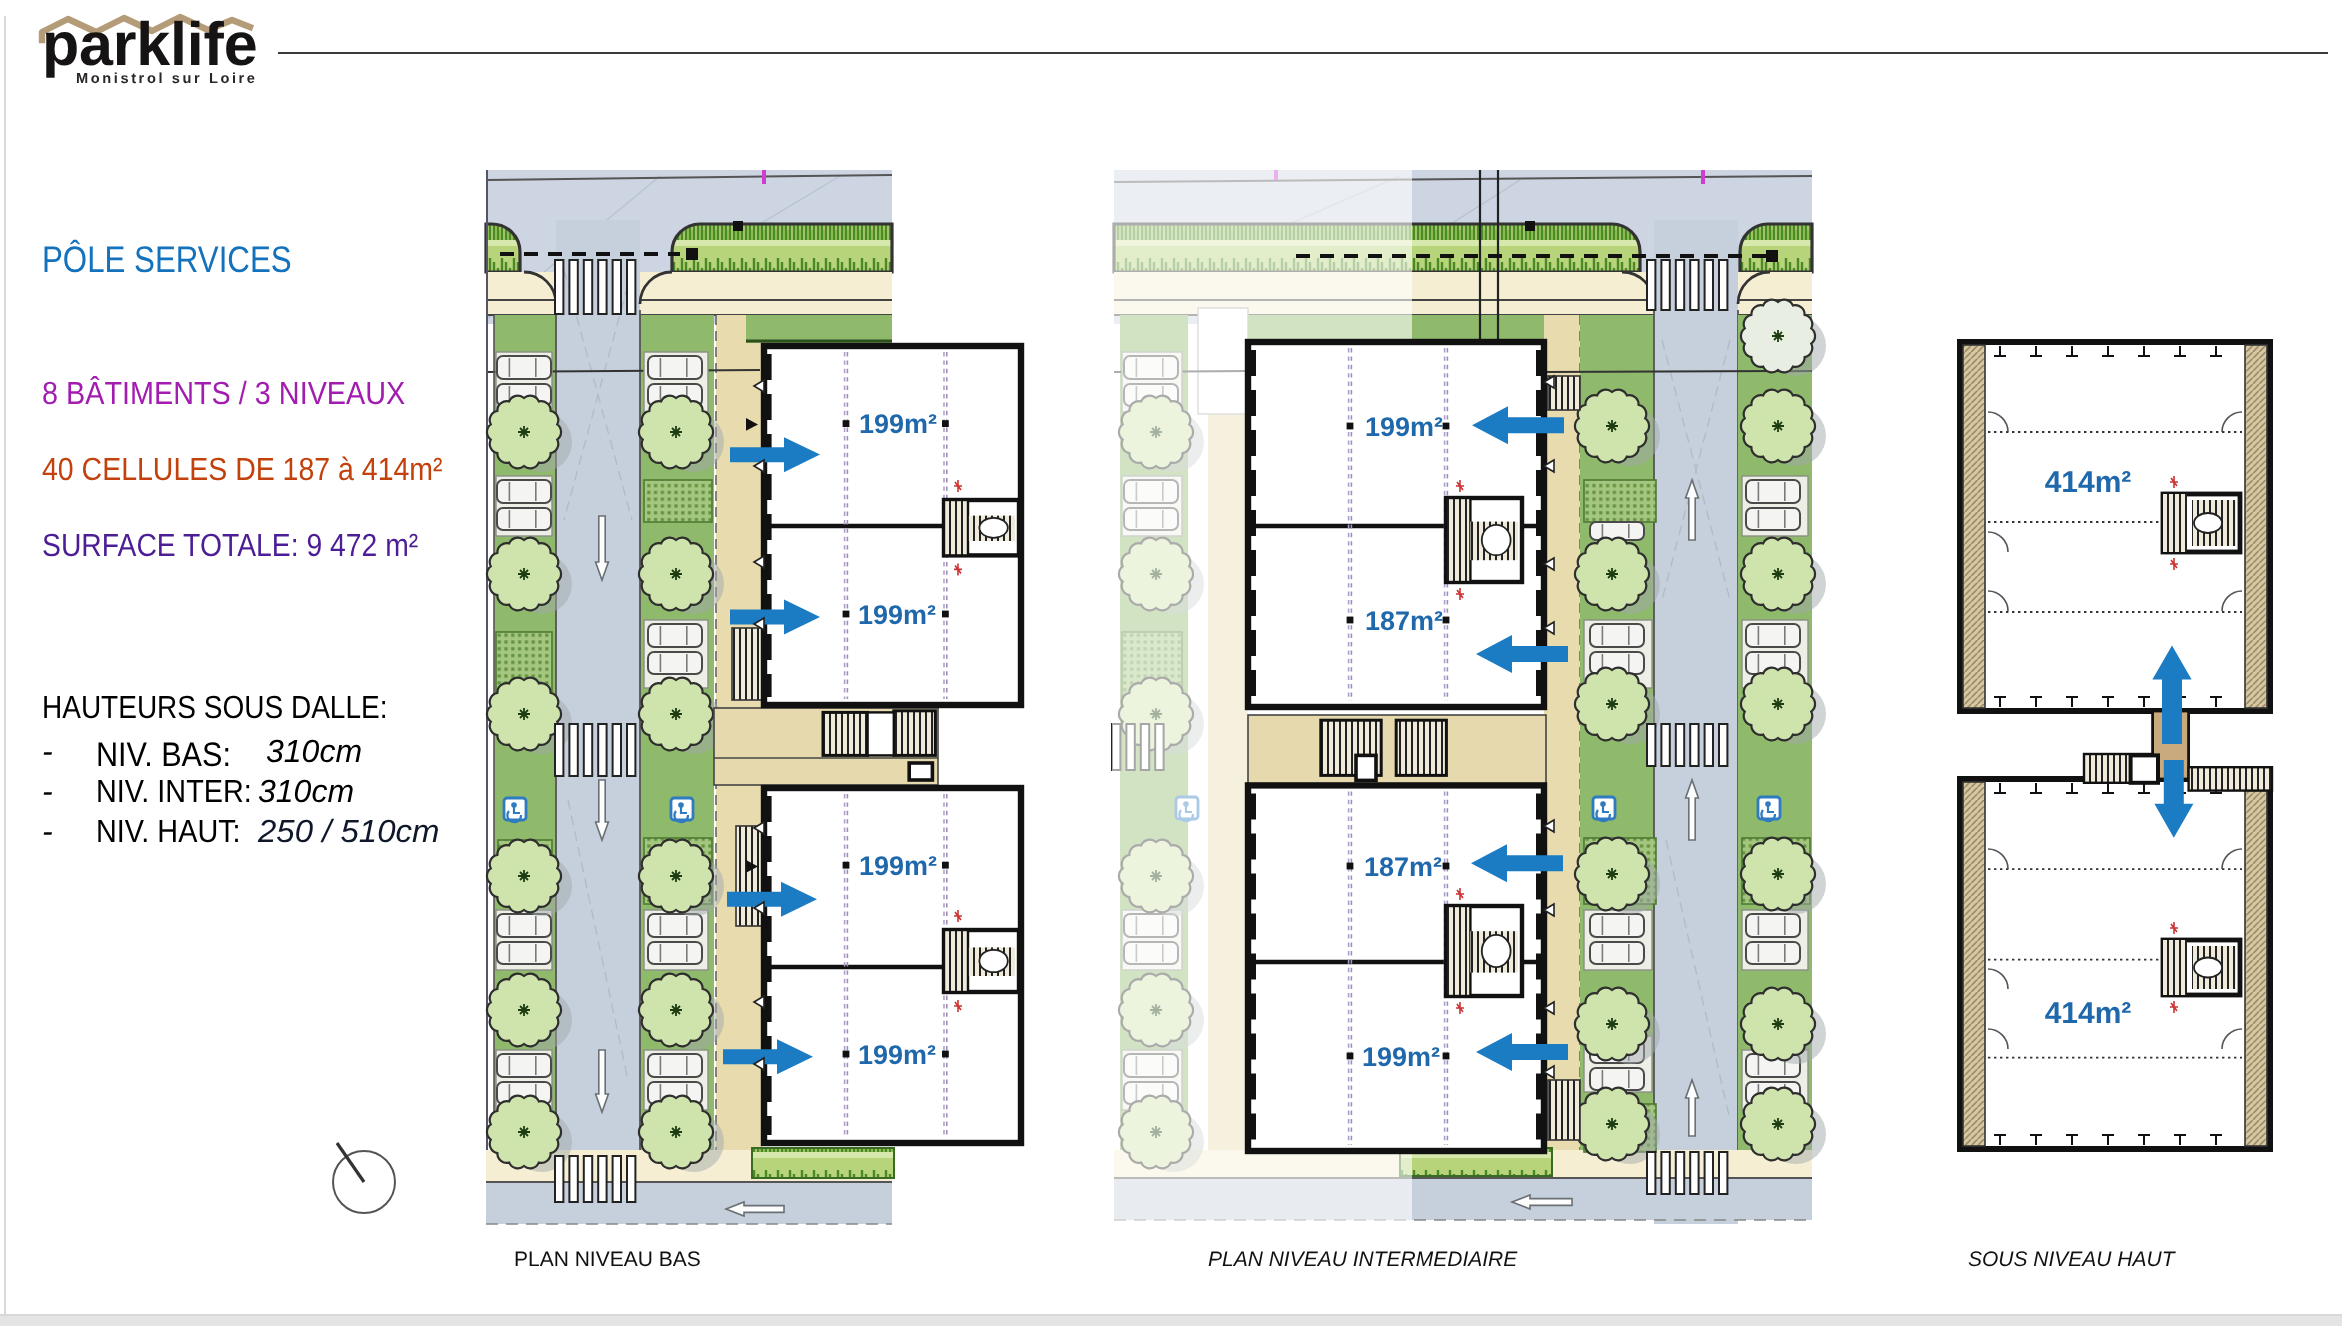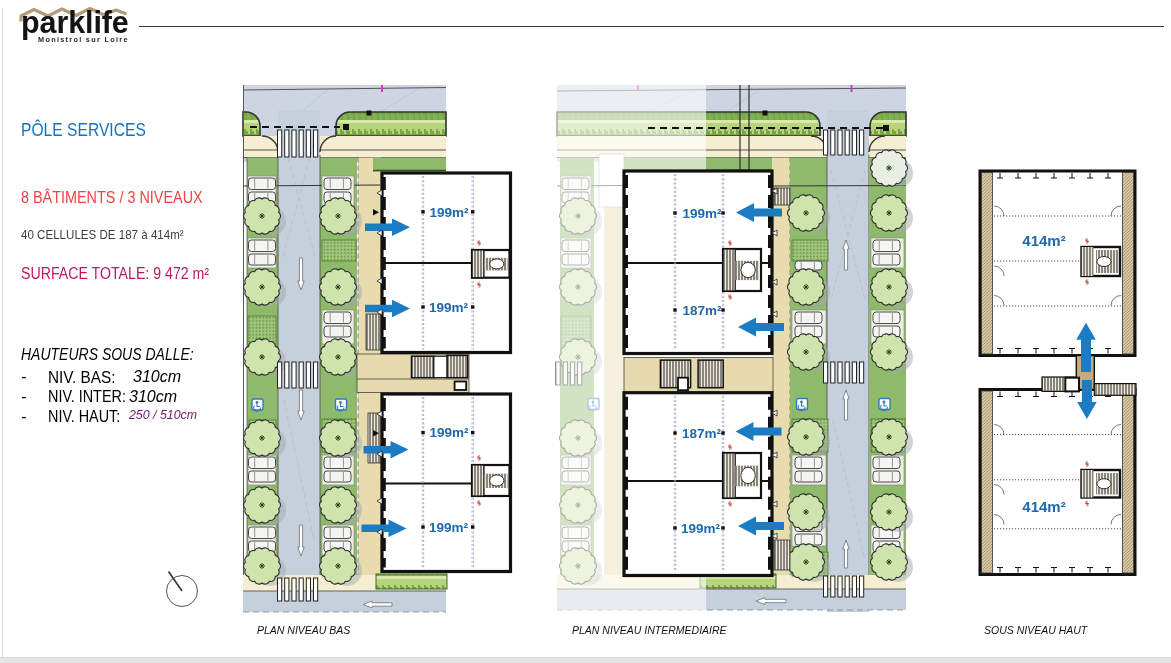--- a/index.html
+++ b/index.html
@@ -678,31 +678,31 @@
 </svg></div>
 
 <svg class="abs" style="left:16px;top:4px" width="130" height="44" viewBox="0 0 130 44">
 <path d="M5,16 L5,12 L18,5.5 L32,12 L46,5 L60,11.5 L74,4.5 L88,11 L100,6 L109,9.5" fill="none" stroke="#b49c79" stroke-width="3.2" stroke-linejoin="round" stroke-linecap="square"></path>
 <text x="5" y="28.5" font-family="Liberation Sans,sans-serif" font-weight="bold" font-size="30.5" letter-spacing="-0.1" fill="#151313">parklife</text>
 <text x="22" y="37.5" font-family="Liberation Sans,sans-serif" font-weight="bold" font-size="7.3" letter-spacing="1.3" fill="#2b2626">Monistrol sur Loire</text>
 </svg>
 <div class="abs" style="left:139px;top:25.5px;width:1025px;height:1.2px;background:#3a3a3a"></div>
 
 <div class="abs" style="left:21px;top:119px;font-size:18.5px;font-weight:normal;color:#1472bd"><span class="sx" style="transform:scaleX(0.845)">PÔLE SERVICES</span></div>
-<div class="abs" style="left:21px;top:188.5px;font-size:16px;color:#ef4444"><span class="sx" style="transform:scaleX(0.90)">8 BÂTIMENTS / 3 NIVEAUX</span></div>
-<div class="abs" style="left:21px;top:226.5px;font-size:13px;color:#404040"><span class="sx" style="transform:scaleX(0.89)">40 CELLULES DE 187 à 414m²</span></div>
-<div class="abs" style="left:21px;top:264.5px;font-size:16px;color:#be185d"><span class="sx" style="transform:scaleX(0.885)">SURFACE TOTALE: 9 472 m²</span></div>
-<div class="abs" style="left:21px;top:346px;font-size:16px;font-style:italic;color:#000"><span class="sx" style="transform:scaleX(0.875)">HAUTEURS SOUS DALLE:</span></div>
+<div class="abs" style="left:21px;top:188.5px;font-size:16px;color:#a21caf"><span class="sx" style="transform:scaleX(0.90)">8 BÂTIMENTS / 3 NIVEAUX</span></div>
+<div class="abs" style="left:21px;top:226.5px;font-size:16px;color:#c2410c"><span class="sx" style="transform:scaleX(0.89)">40 CELLULES DE 187 à 414m²</span></div>
+<div class="abs" style="left:21px;top:264.5px;font-size:16px;color:#4c1d95"><span class="sx" style="transform:scaleX(0.885)">SURFACE TOTALE: 9 472 m²</span></div>
+<div class="abs" style="left:21px;top:346px;font-size:16px;color:#000"><span class="sx" style="transform:scaleX(0.875)">HAUTEURS SOUS DALLE:</span></div>
 <div class="abs" style="left:21px;top:367.5px;font-size:16px;font-style:italic;color:#000">-</div>
 <div class="abs" style="left:48px;top:367.5px;font-size:17px;color:#000"><span class="sx" style="transform:scaleX(0.9)">NIV. BAS:</span></div>
 <div class="abs" style="left:133px;top:367.5px;font-size:16px;font-style:italic;color:#000">310cm</div>
 <div class="abs" style="left:21px;top:387.5px;font-size:16px;font-style:italic;color:#000">-</div>
 <div class="abs" style="left:48px;top:387.5px;font-size:16px;color:#000"><span class="sx" style="transform:scaleX(0.9)">NIV. INTER:</span></div>
 <div class="abs" style="left:129px;top:387.5px;font-size:16px;font-style:italic;color:#000">310cm</div>
 <div class="abs" style="left:21px;top:408px;font-size:16px;font-style:italic;color:#000">-</div>
 <div class="abs" style="left:48px;top:408px;font-size:16px;color:#000"><span class="sx" style="transform:scaleX(0.9)">NIV. HAUT:</span></div>
-<div class="abs" style="left:129px;top:408px;font-size:12px;font-style:italic;color:#701a75"><span class="sx" style="transform:scaleX(1.03)">250 / 510cm</span></div>
+<div class="abs" style="left:129px;top:408px;font-size:16px;font-style:italic;color:#0f172a"><span class="sx" style="transform:scaleX(1.03)">250 / 510cm</span></div>
 
-<div class="abs" style="left:257px;top:623.5px;font-size:10.5px;font-style:italic;color:#111">PLAN NIVEAU BAS</div>
-<div class="abs" style="left:572px;top:623.5px;font-size:10.5px;font-style:italic;color:#111">PLAN NIVEAU INTERMEDIAIRE</div>
+<div class="abs" style="left:257px;top:623.5px;font-size:10.5px;color:#111">PLAN NIVEAU BAS</div>
+<div class="abs" style="left:604px;top:623.5px;font-size:10.5px;font-style:italic;color:#111">PLAN NIVEAU INTERMEDIAIRE</div>
 <div class="abs" style="left:984px;top:623.5px;font-size:10.5px;font-style:italic;color:#111">SOUS NIVEAU HAUT</div>
 
 <div class="abs" style="left:0;top:657px;width:1171px;height:6px;background:#e4e4e4;border-top:1px solid #d8d8d8"></div>
 <div class="abs" style="left:2px;top:8px;width:1px;height:649px;background:#d9d9d9"></div>
 </body></html>

